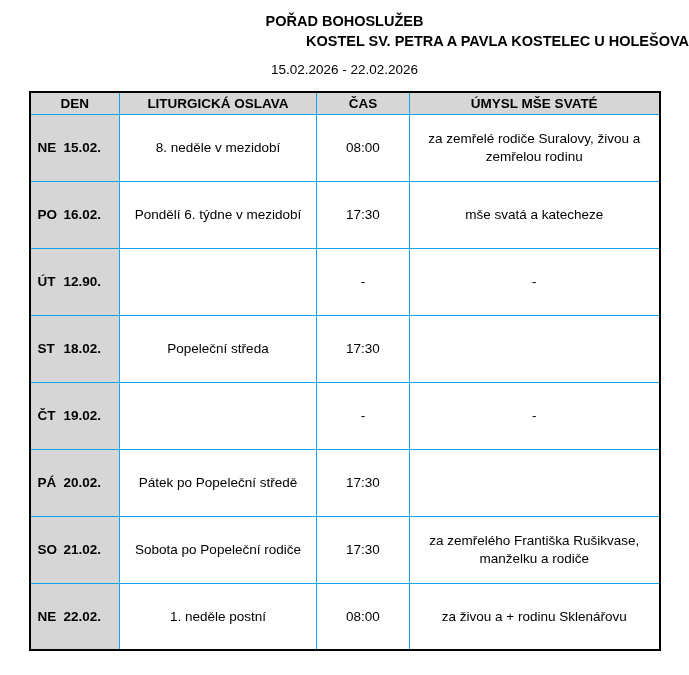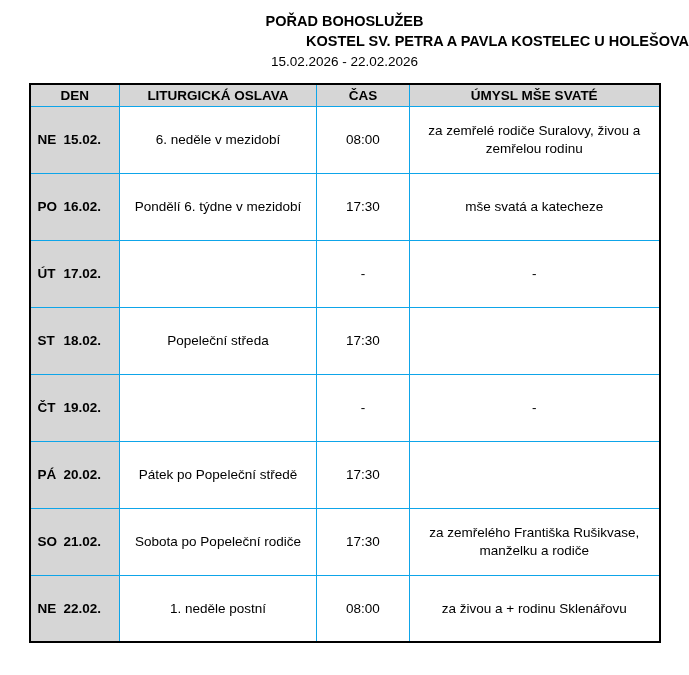--- a/index.html
+++ b/index.html
@@ -25,21 +25,21 @@
     text-align: center;
   }
   .title-sub {
     font-size: 14.5px;
     font-weight: bold;
     text-align: right;
   }
   .title-dates {
     font-size: 13.5px;
     font-weight: normal;
-    margin-top: 2px;
+    margin-top: 10px;
   }
   table.schedule {
     border-collapse: collapse;
     margin: 12px auto 0 auto;
     width: 630px;
     table-layout: fixed;
     border: 2px solid #000000;
   }
   table.schedule th,
   table.schedule td {
@@ -98,32 +98,32 @@
       <tr>
         <th>DEN</th>
         <th>LITURGICKÁ OSLAVA</th>
         <th>ČAS</th>
         <th>ÚMYSL MŠE SVATÉ</th>
       </tr>
     </thead>
     <tbody>
       <tr class="data-row">
         <td class="den-cell"><span class="day-abbr">NE</span><span class="day-date">15.02.</span></td>
-        <td class="osl-cell">6. neděle v mezidobí</td>
+        <td class="osl-cell">8. neděle v mezidobí</td>
         <td class="cas-cell">08:00</td>
         <td class="umy-cell">za zemřelé rodiče Suralovy, živou a zemřelou rodinu</td>
       </tr>
       <tr class="data-row">
         <td class="den-cell"><span class="day-abbr">PO</span><span class="day-date">16.02.</span></td>
         <td class="osl-cell">Pondělí 6. týdne v mezidobí</td>
         <td class="cas-cell">17:30</td>
         <td class="umy-cell">mše svatá a katecheze</td>
       </tr>
       <tr class="data-row">
-        <td class="den-cell"><span class="day-abbr">ÚT</span><span class="day-date">17.02.</span></td>
+        <td class="den-cell"><span class="day-abbr">ÚT</span><span class="day-date">12.90.</span></td>
         <td class="osl-cell"></td>
         <td class="cas-cell">-</td>
         <td class="umy-cell">-</td>
       </tr>
       <tr class="data-row">
         <td class="den-cell"><span class="day-abbr">ST</span><span class="day-date">18.02.</span></td>
         <td class="osl-cell">Popeleční středa</td>
         <td class="cas-cell">17:30</td>
         <td class="umy-cell"></td>
       </tr>

